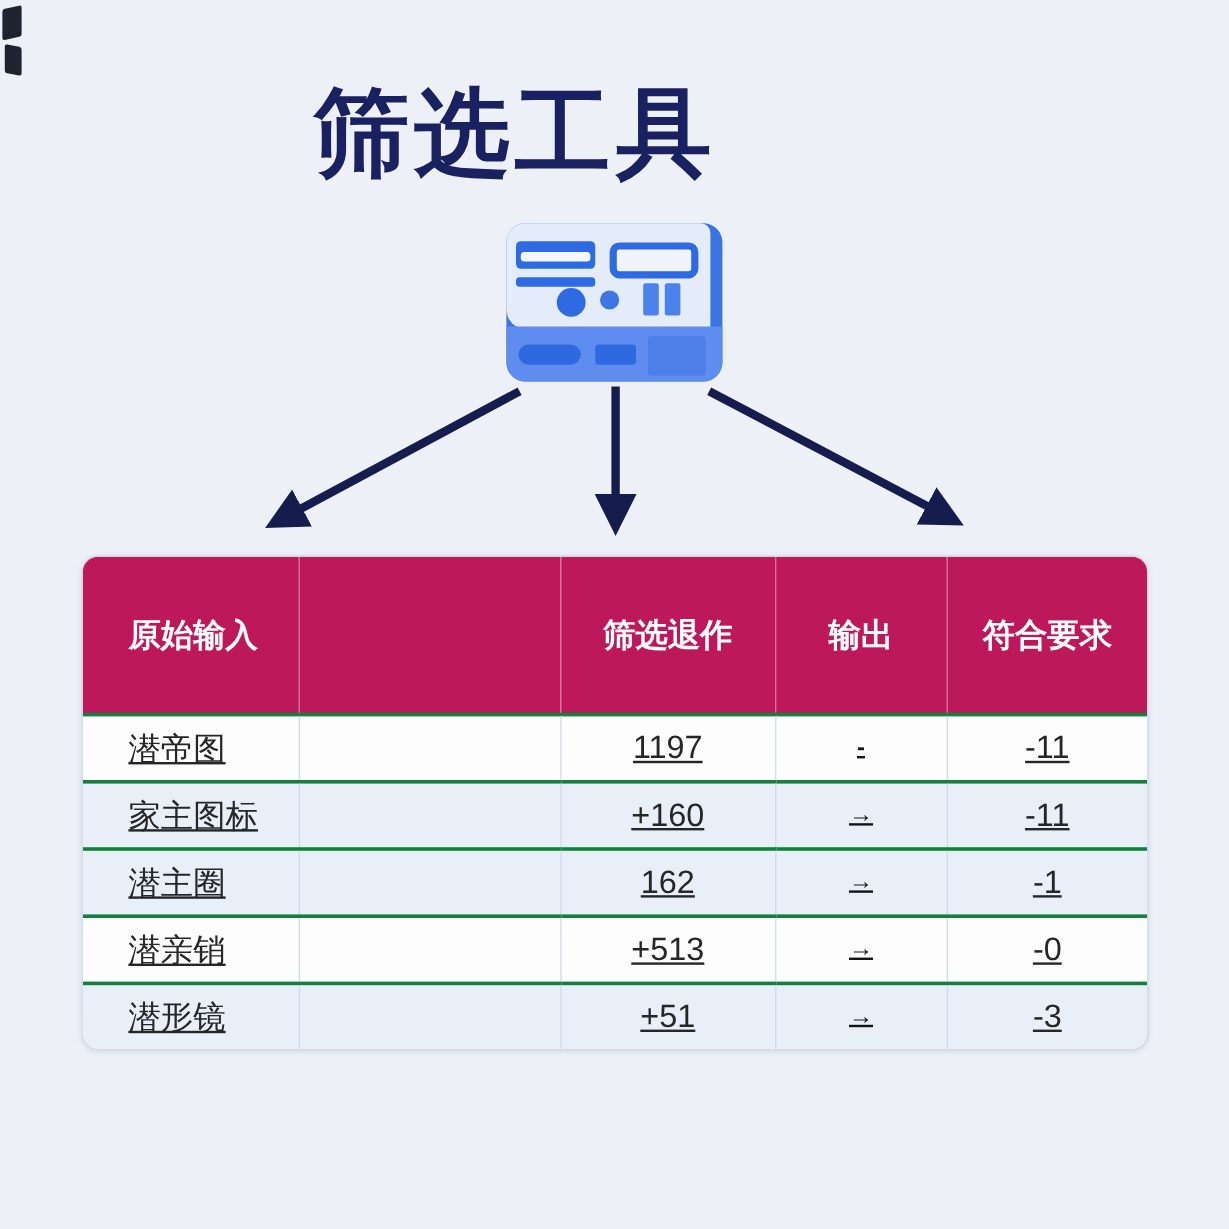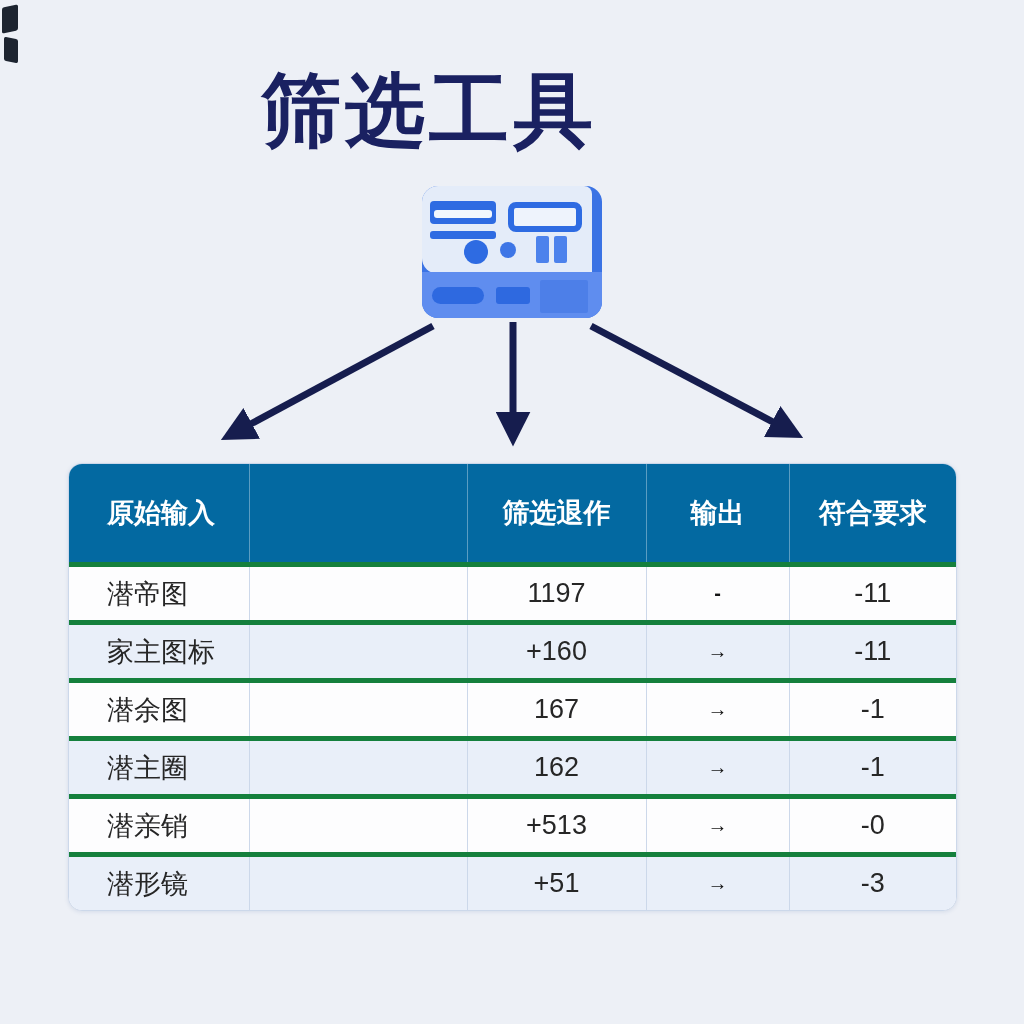--- a/index.html
+++ b/index.html
@@ -66,30 +66,30 @@
   
   .table-wrap{
     position:absolute;left:68px;top:463px;width:887px;
     border-radius:14px;overflow:hidden;
     box-shadow:0 1px 4px rgba(40,70,140,.12);
     border:1px solid #ccd8ea;background:#fdfdfe;
   }
   table{border-collapse:collapse;table-layout:fixed;width:887px;}
   col.c1{width:180px}col.c2{width:218px}col.c3{width:179px}col.c4{width:143px}col.c5{width:167px}
   thead th{
-    background:#0369a1;color:#ffffff;
+    background:#be185d;color:#ffffff;
     font-size:27px;font-weight:bold;
-    height:98px;padding:0;text-align:center;
+    height:98px;padding:16px;text-align:center;
     border-left:1px solid rgba(255,255,255,.35);
   }
   thead th:first-child{border-left:none;text-align:left;padding-left:38px;}
   tbody td{
     font-size:27px;color:#262626;text-align:center;padding:0;
-    border-top:5px solid #15803d;border-left:1px solid #ccd8ea;
-    background:#fdfdfe;height:53px;
+    border-top:3px solid #15803d;border-left:1px solid #ccd8ea;
+    background:#fdfdfe;height:53px;text-decoration:underline;
   }
   tbody td:first-child{border-left:none;text-align:left;padding-left:38px;}
   tbody tr.shaded td{background:#e9eff9;}
   tbody tr:nth-child(7) td{height:41px;text-align:center;}
   td.out{font-size:20px;font-weight:bold;color:#141414;}
 </style>
 </head>
 <body>
 
 <div class="artifact a1"></div>
@@ -153,27 +153,20 @@
         <td class="out">-</td>
         <td>-11</td>
       </tr>
       <tr class="shaded">
         <td>家主图标</td>
         <td></td>
         <td>+160</td>
         <td class="out">→</td>
         <td>-11</td>
       </tr>
-      <tr>
-        <td>潜余图</td>
-        <td></td>
-        <td>167</td>
-        <td class="out">→</td>
-        <td>-1</td>
-      </tr>
       <tr class="shaded">
         <td>潜主圈</td>
         <td></td>
         <td>162</td>
         <td class="out">→</td>
         <td>-1</td>
       </tr>
       <tr>
         <td>潜亲销</td>
         <td></td>

